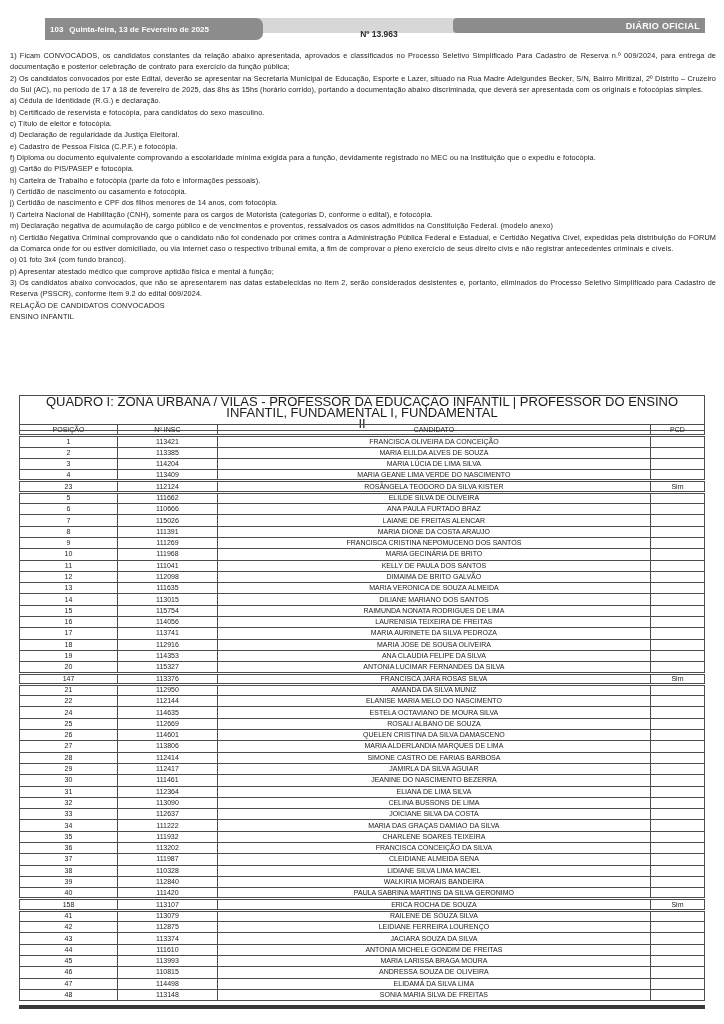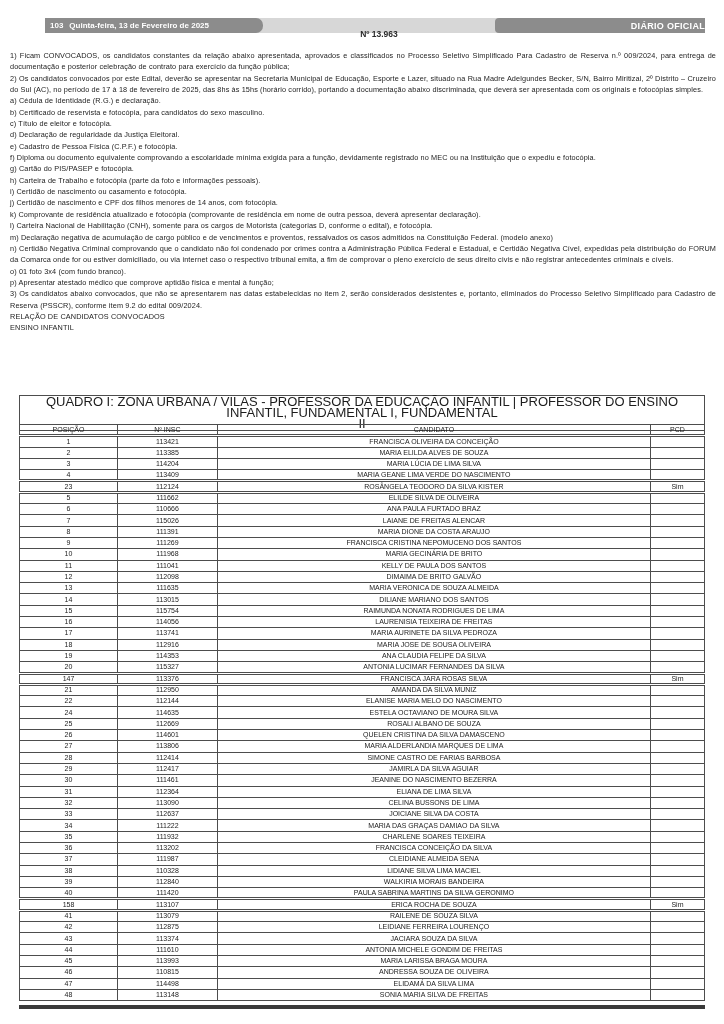--- a/index.html
+++ b/index.html
@@ -9,35 +9,36 @@
     font-family:"Liberation Sans", sans-serif;
     color:#1c1c1c;
     position:relative;
   }
   
   .masthead {
     position:absolute; left:45px; top:18px; width:660px; height:15px;
     background:#d7d7d7;
   }
   .mh-left {
-    position:absolute; left:0; top:0; height:15px; width:218px;
+    position:absolute; left:0; top:0; height:22px; width:218px;
     background:#8c8c8c; border-radius:0 7px 7px 0;
     display:flex; align-items:center; gap:6px;
     padding-left:5px;
     color:#ffffff; font-size:8px; font-weight:bold; white-space:nowrap;
   }
   .mh-center {
     position:absolute; left:218px; right:210px; top:0; height:31px;
     display:flex; align-items:center; justify-content:center;
     color:#2b2b2b; font-size:8.5px; font-weight:bold;
   }
   .mh-right {
-    position:absolute; right:0; top:0; height:15px; width:210px;
+    position:absolute; right:0; top:0; height:15px; width:252px;
     background:#8c8c8c; border-radius:4px 0 0 4px;
     display:flex; align-items:center; justify-content:flex-end;
+    padding-right:5px;
     color:#ffffff; font-size:9px; font-weight:bold; letter-spacing:0.3px; white-space:nowrap;
   }
   
   .bodytext {
     position:absolute; left:10px; top:50px; width:706px;
     font-size:7.3px; line-height:11.35px; letter-spacing:0.12px;
   }
   .para { text-align:justify; }
   .plain { text-align:left; }
   
@@ -91,21 +92,20 @@
         <div class="para">a) Cédula de Identidade (R.G.) e declaração.</div>
         <div class="para">b) Certificado de reservista e fotocópia, para candidatos do sexo masculino.</div>
         <div class="para">c) Título de eleitor e fotocópia.</div>
         <div class="para">d) Declaração de regularidade da Justiça Eleitoral.</div>
         <div class="para">e) Cadastro de Pessoa Física (C.P.F.) e fotocópia.</div>
         <div class="para">f) Diploma ou documento equivalente comprovando a escolaridade mínima exigida para a função, devidamente registrado no MEC ou na Instituição que o expediu e fotocópia.</div>
         <div class="para">g) Cartão do PIS/PASEP e fotocópia.</div>
         <div class="para">h) Carteira de Trabalho e fotocópia (parte da foto e informações pessoais).</div>
         <div class="para">i) Certidão de nascimento ou casamento e fotocópia.</div>
         <div class="para">j) Certidão de nascimento e CPF dos filhos menores de 14 anos, com fotocópia.</div>
-        <div class="para">k) Comprovante de residência atualizado e fotocópia (comprovante de residência em nome de outra pessoa, deverá apresentar declaração).</div>
         <div class="para">l) Carteira Nacional de Habilitação (CNH), somente para os cargos de Motorista (categorias D, conforme o edital), e fotocópia.</div>
         <div class="para">m) Declaração negativa de acumulação de cargo público e de vencimentos e proventos, ressalvados os casos admitidos na Constituição Federal. (modelo anexo)</div>
         <div class="para">n) Certidão Negativa Criminal comprovando que o candidato não foi condenado por crimes contra a Administração Pública Federal e Estadual, e Certidão Negativa Cível, expedidas pela distribuição do FORUM da Comarca onde for ou estiver domiciliado, ou via internet caso o respectivo tribunal emita, a fim de comprovar o pleno exercício de seus direito civis e não registrar antecedentes criminais e cíveis.</div>
         <div class="para">o) 01 foto 3x4 (com fundo branco).</div>
         <div class="para">p) Apresentar atestado médico que comprove aptidão física e mental à função;</div>
         <div class="para">3) Os candidatos abaixo convocados, que não se apresentarem nas datas estabelecidas no item 2, serão considerados desistentes e, portanto, eliminados do Processo Seletivo Simplificado para Cadastro de Reserva (PSSCR), conforme item 9.2 do edital 009/2024.</div>
       </div>
     <div class="plain">RELAÇÃO DE CANDIDATOS CONVOCADOS</div>
     <div class="plain">ENSINO INFANTIL</div>
   </div>

